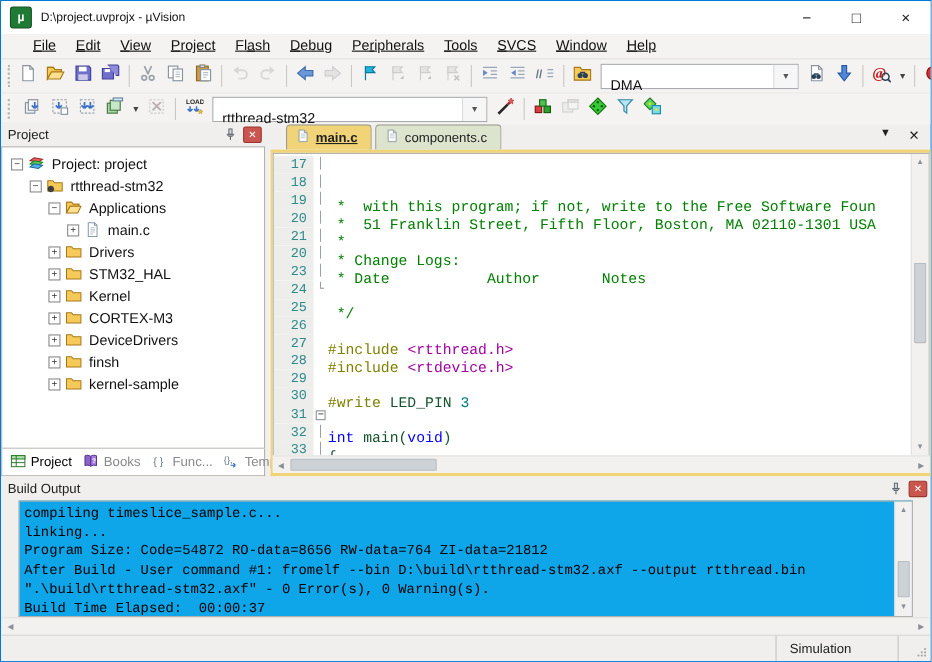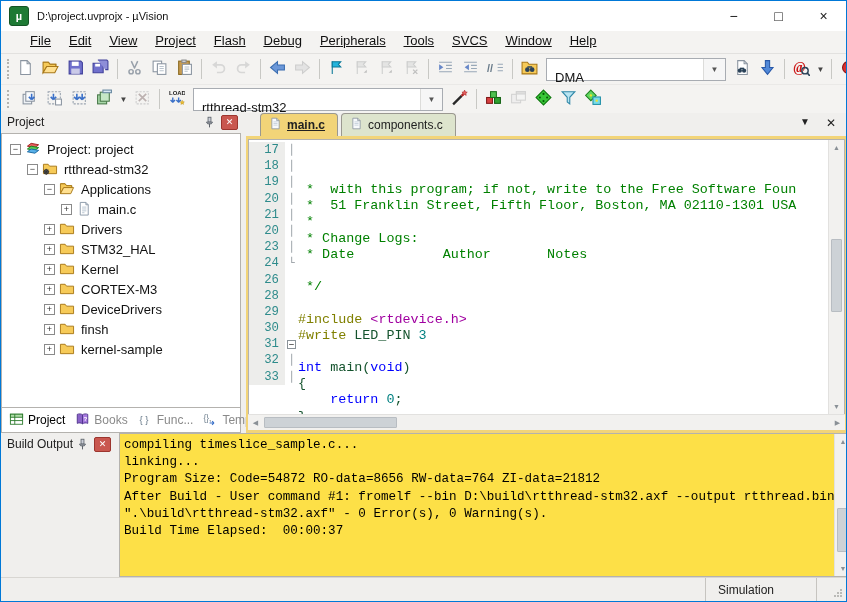--- a/index.html
+++ b/index.html
@@ -74,22 +74,22 @@
   .sg-dir{color:var(--c-directive,#808000);}
   .sg-hdr{color:var(--c-header_name,#a000a0);}
   .sg-num{color:var(--c-number,#008080);}
   .sg-pl{color:#14532d;}
   .vscroll{width:15px;background:#f2f1ef;border-left:1px solid #e2e1df;position:relative;flex:none;}
   .hscroll{height:15px;background:#f2f1ef;border-top:1px solid #e2e1df;position:relative;flex:none;}
   .sb-ar{position:absolute;color:#8a9096;font-size:7px;width:15px;height:15px;display:flex;align-items:center;justify-content:center;}
   .sb-thumb{position:absolute;background:#cdd2d6;border:1px solid #b8bdc2;border-radius:1px;}
 
   
-  #build-panel{position:absolute;top:432px;left:0;width:845px;height:144px;display:flex;background:#f0efed;}
-  #build-body{flex:1;display:flex;border:1px solid #b4b2ae;background:#fde047;min-height:0;margin:0 5px;}
+  #build-panel{position:absolute;top:432px;left:0;width:845px;height:144px;display:flex;flex-direction:column;background:#f0efed;}
+  #build-body{flex:1;display:flex;border:1px solid #b4b2ae;background:#0ea5e9;min-height:0;margin:0 16px;}
   #build-lines{flex:1;font:12.6px/17.2px "Liberation Mono",monospace;color:#000;padding:3px 0 0 4px;white-space:pre;overflow:hidden;min-width:0;}
   #build-hscroll{margin:0 1px;}
 
   
   #statusbar{position:absolute;bottom:0;left:0;width:845px;height:23px;display:flex;align-items:stretch;font-size:12px;color:#222;background:#f0efed;border-top:1px solid #d8d6d2;}
   .sb-fill{flex:1;}
   .sb-cell-sim{width:98px;border-left:1px solid #c6c4c0;display:flex;align-items:center;padding-left:12px;}
   .sb-grip{width:26px;border-left:1px solid #c6c4c0;display:flex;align-items:flex-end;justify-content:flex-end;padding:0 3px 3px 0;}
 </style>
 </head>
@@ -587,23 +587,33 @@
                 <span class="cl-num">23</span>
                 <span class="cl-fold">│</span>
                 <span class="cl-text"><span class="sg-cmt"> */</span></span>
               </div>
               <div class="cl">
                 <span class="cl-num">24</span>
                 <span class="cl-fold">└</span>
                 <span class="cl-text"></span>
               </div>
               <div class="cl">
+                <span class="cl-num">25</span>
+                <span class="cl-fold"></span>
+                <span class="cl-text"><span class="sg-dir">#include</span><span class="sg-pl"> </span><span class="sg-hdr">&lt;rtthread.h&gt;</span></span>
+              </div>
+              <div class="cl">
                 <span class="cl-num">26</span>
                 <span class="cl-fold"></span>
                 <span class="cl-text"><span class="sg-dir">#include</span><span class="sg-pl"> </span><span class="sg-hdr">&lt;rtdevice.h&gt;</span></span>
+              </div>
+              <div class="cl">
+                <span class="cl-num">27</span>
+                <span class="cl-fold"></span>
+                <span class="cl-text"></span>
               </div>
               <div class="cl">
                 <span class="cl-num">28</span>
                 <span class="cl-fold"></span>
                 <span class="cl-text"><span class="sg-dir">#write</span><span class="sg-pl"> LED_PIN </span><span class="sg-num">3</span></span>
               </div>
               <div class="cl">
                 <span class="cl-num">29</span>
                 <span class="cl-fold"></span>
                 <span class="cl-text"></span>

